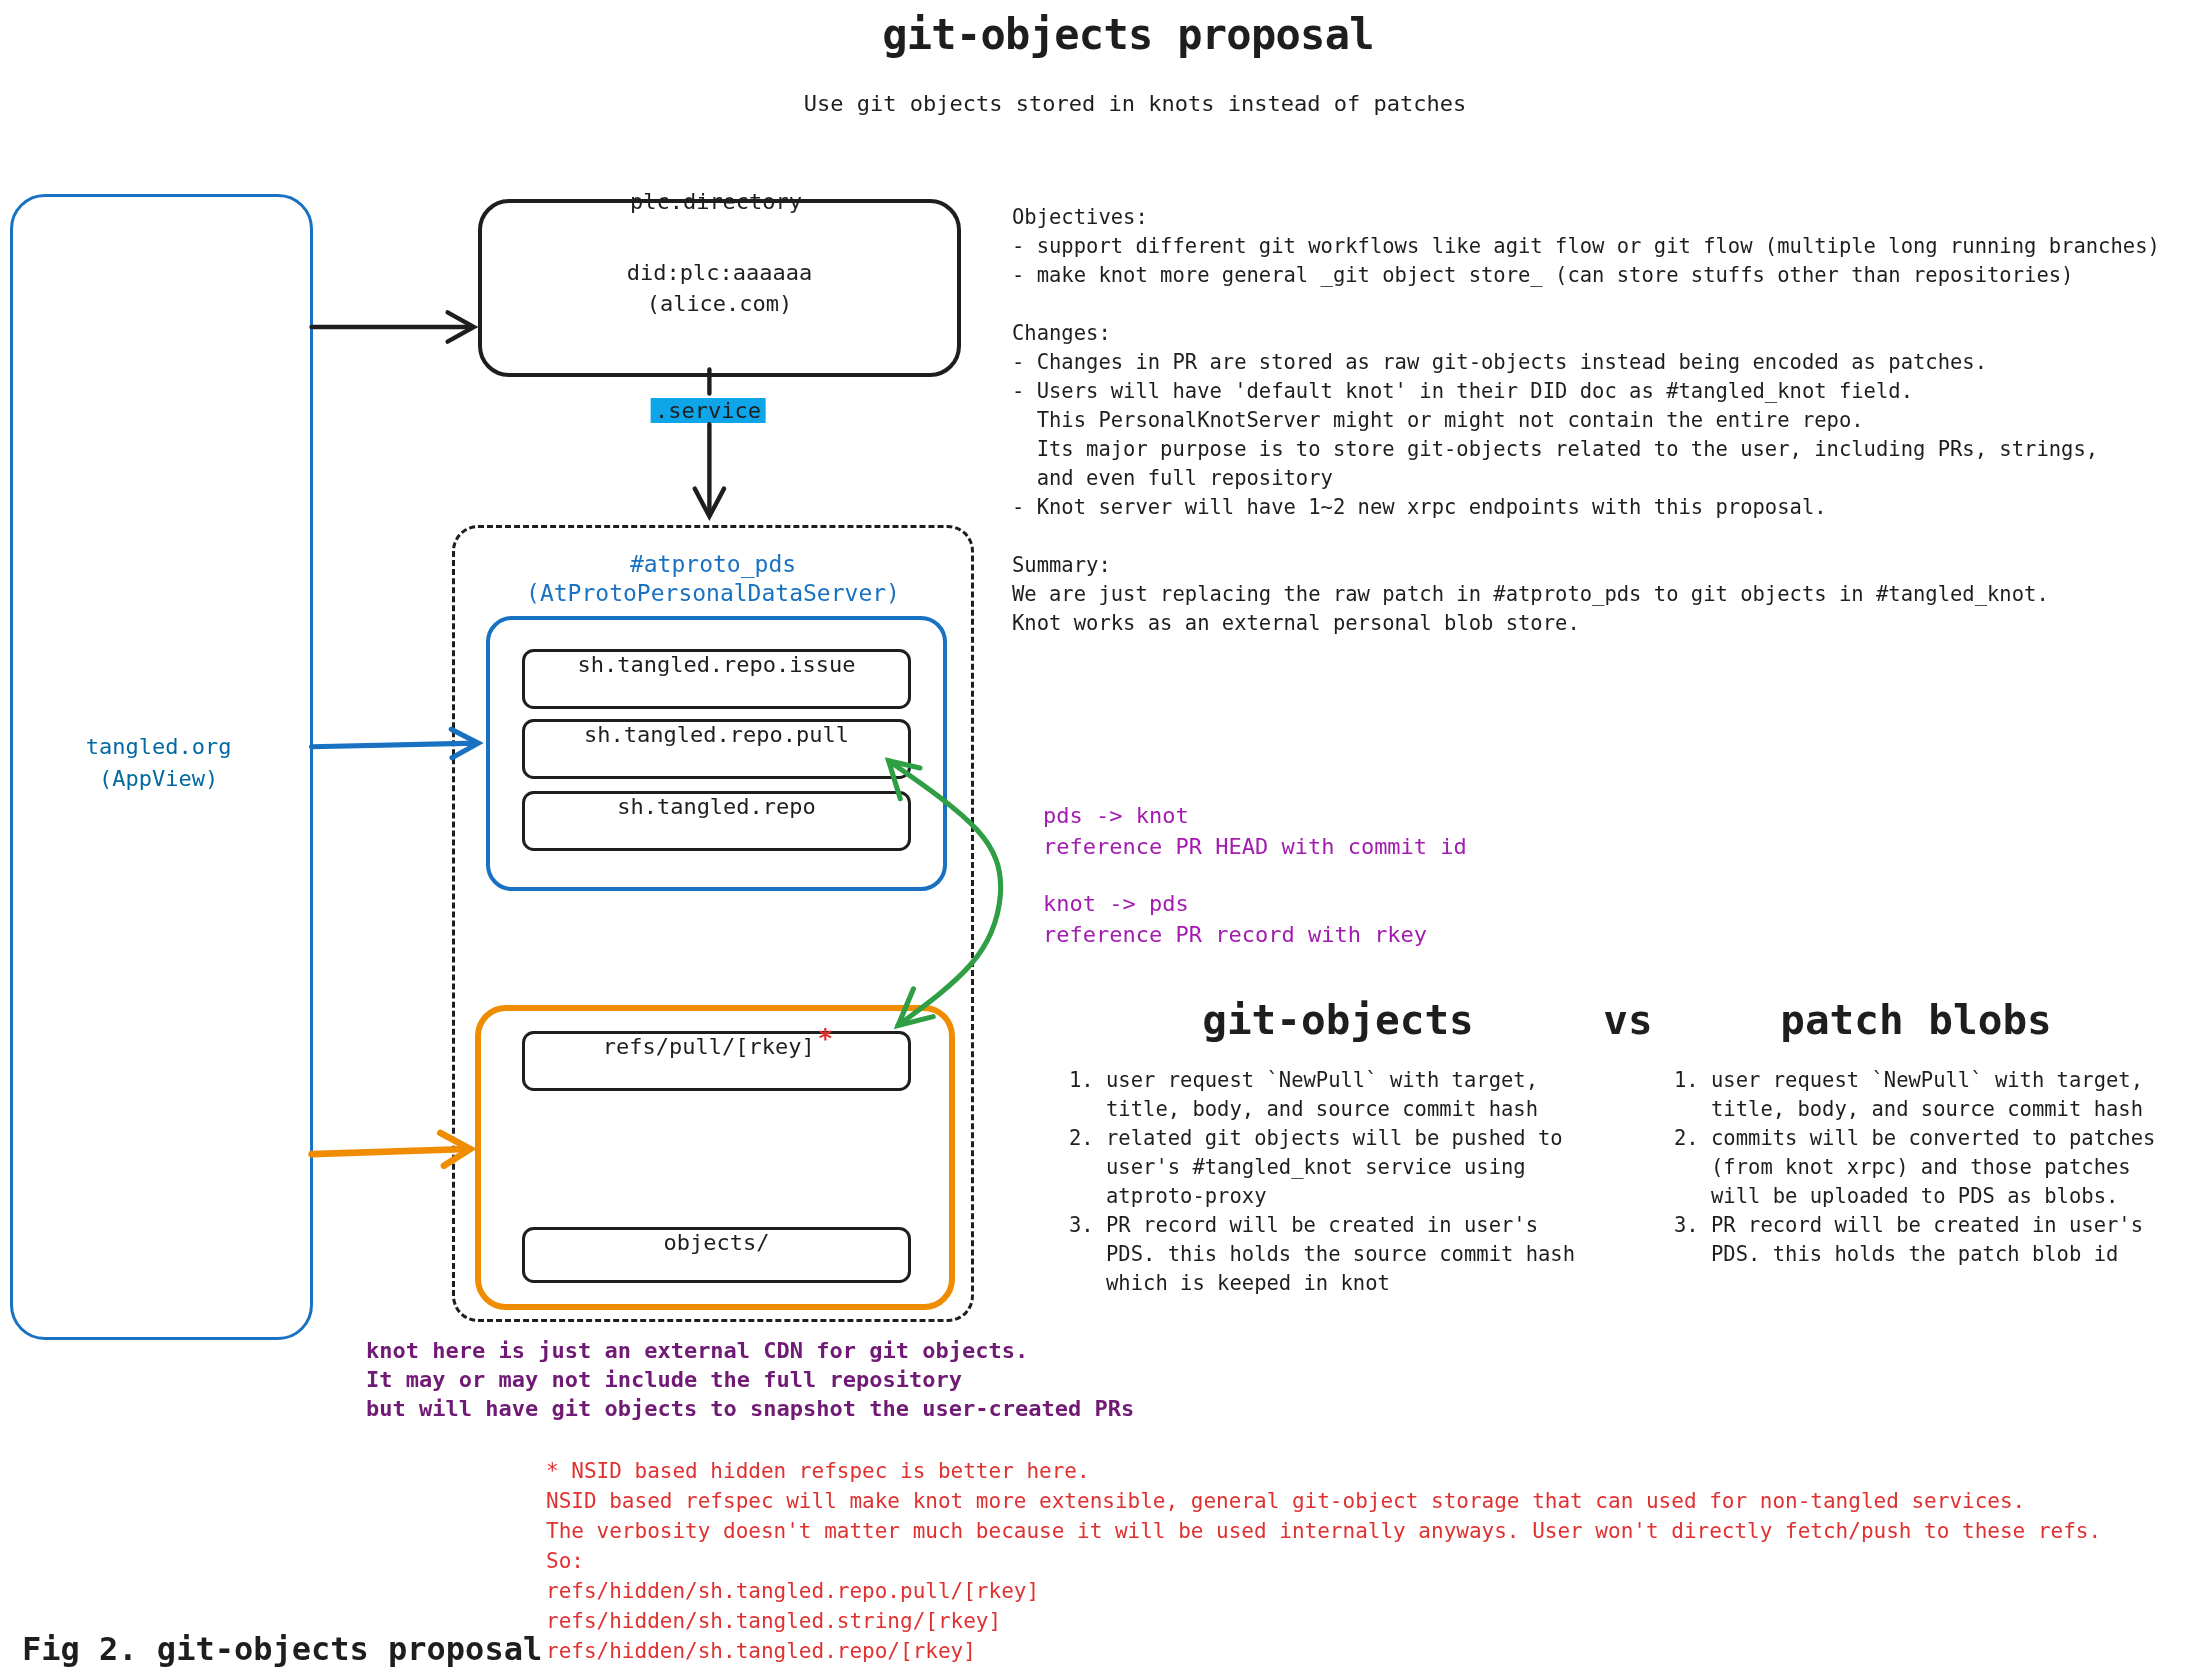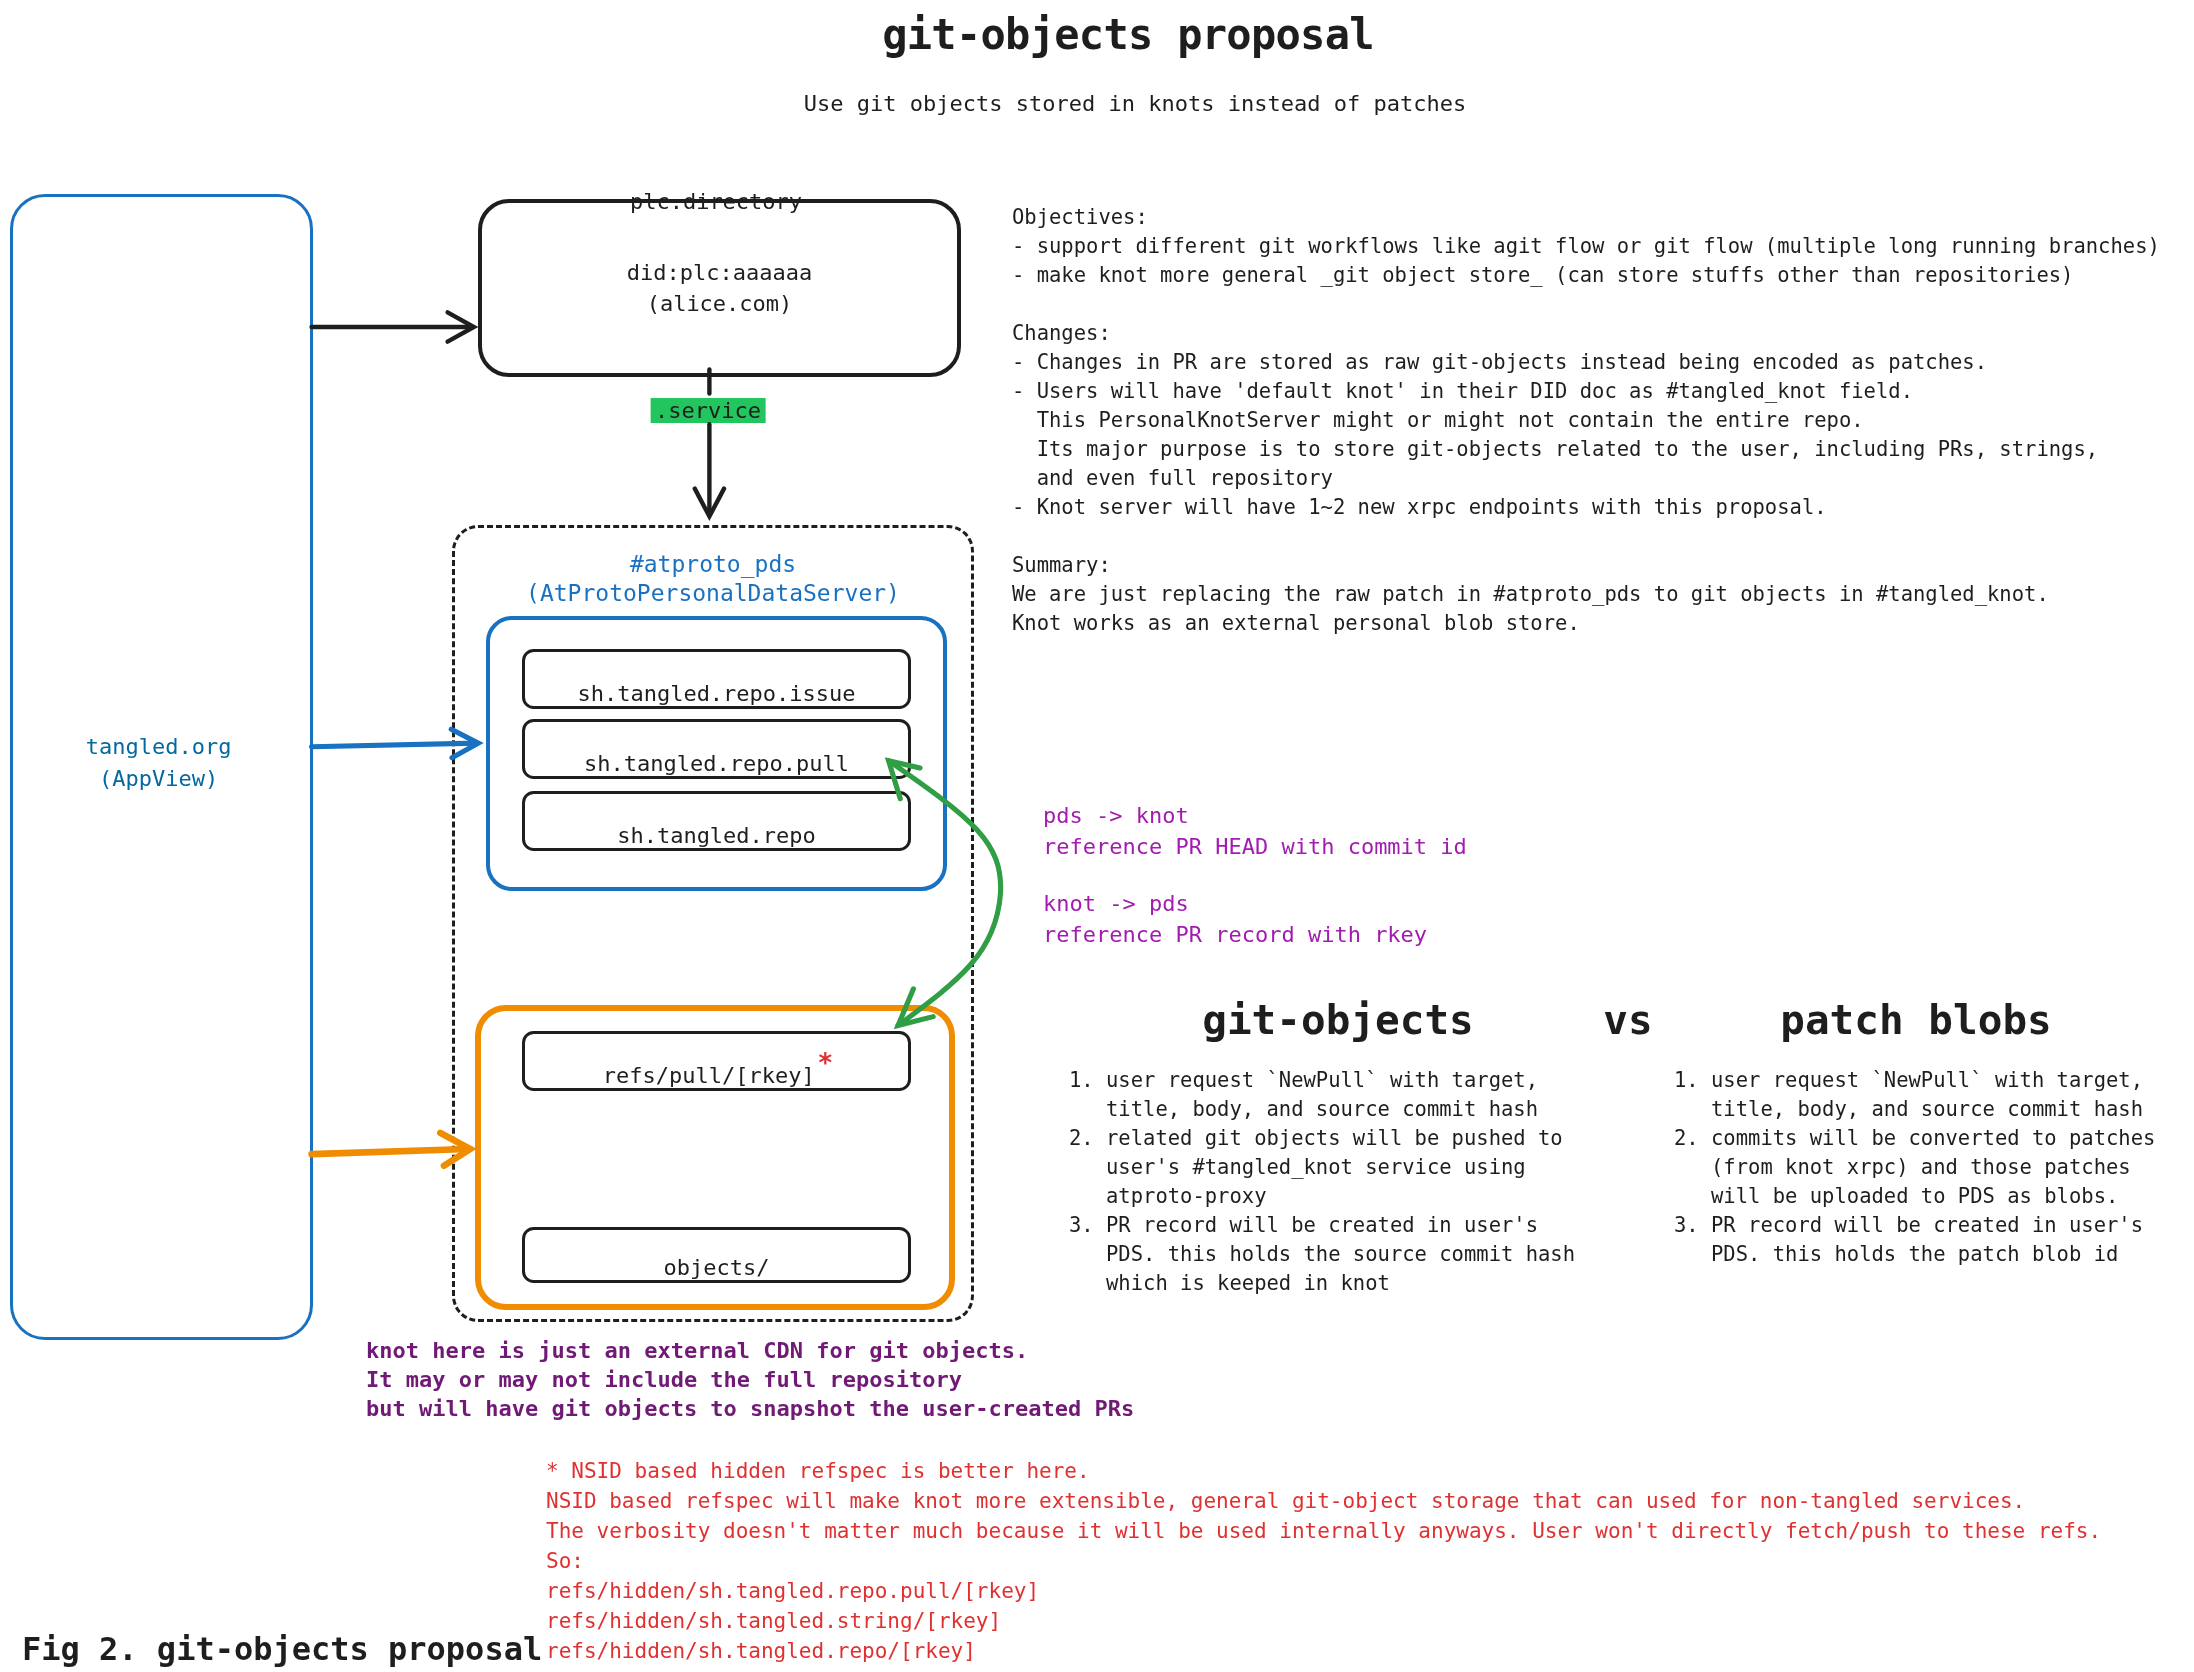--- a/index.html
+++ b/index.html
@@ -16,28 +16,28 @@
   .subtitle{top:91px;left:1135px;transform:translateX(-50%);font-size:22px;}
   .fig-caption{top:1630px;left:22px;font-size:32px;font-weight:bold;}
   
   .appview-box{left:10.2px;top:194px;width:297px;height:1140px;border:3.7px solid #1971c2;border-radius:35px;}
   .appview-label{left:10.2px;top:731px;width:297px;font-size:22px;line-height:32px;color:#0369a1;}
   
   .plc-label{top:161px;left:716px;transform:translateX(-50%);font-size:22px;margin-top:28px;}
   .plc-box{left:478px;top:199px;width:475px;height:170px;border:4.4px solid #1e1e1e;border-radius:31px;
            display:flex;align-items:center;justify-content:center;}
   .plc-did{font-size:22px;line-height:31px;}
-  .service-label{top:398px;left:708px;transform:translateX(-50%);font-size:22px;background:#22c55e;padding:0 4.4px;}
+  .service-label{top:398px;left:708px;transform:translateX(-50%);font-size:22px;background:#0ea5e9;padding:0 4.4px;}
   
   .dashed-box{left:452px;top:525px;width:516px;height:791px;border:3.7px dashed #1e1e1e;border-radius:26px;}
   
   .pds-title{top:550px;left:713px;transform:translateX(-50%);font-size:23px;line-height:29px;font-weight:normal;color:#1971c2;}
   .pds-box{left:486px;top:616px;width:453px;height:267px;border:4.4px solid #1971c2;border-radius:26px;}
   .record-box{left:522px;width:383px;height:54px;border:3.7px solid #1e1e1e;border-radius:11.7px;
-              display:flex;align-items:flex-end;justify-content:center;font-size:22px;background:#fff;}
+              display:flex;align-items:flex-start;justify-content:center;font-size:22px;background:#fff;}
   .rec-issue{top:649px;}
   .rec-pull{top:719px;}
   .rec-repo{top:791px;}
   
   .knot-title{top:927px;left:711px;transform:translateX(-50%);font-size:23px;line-height:31px;font-weight:bold;color:#f08c00;}
   .knot-box{left:475px;top:1005px;width:468px;height:293px;border:6.6px solid #f08c00;border-radius:31px;}
   .refs-box{top:1031px;}
   .objects-box{top:1227px;height:50px;}
   .asterisk{position:relative;top:-10.2px;left:2.9px;color:#e03131;font-size:26px;font-weight:bold;}
   

